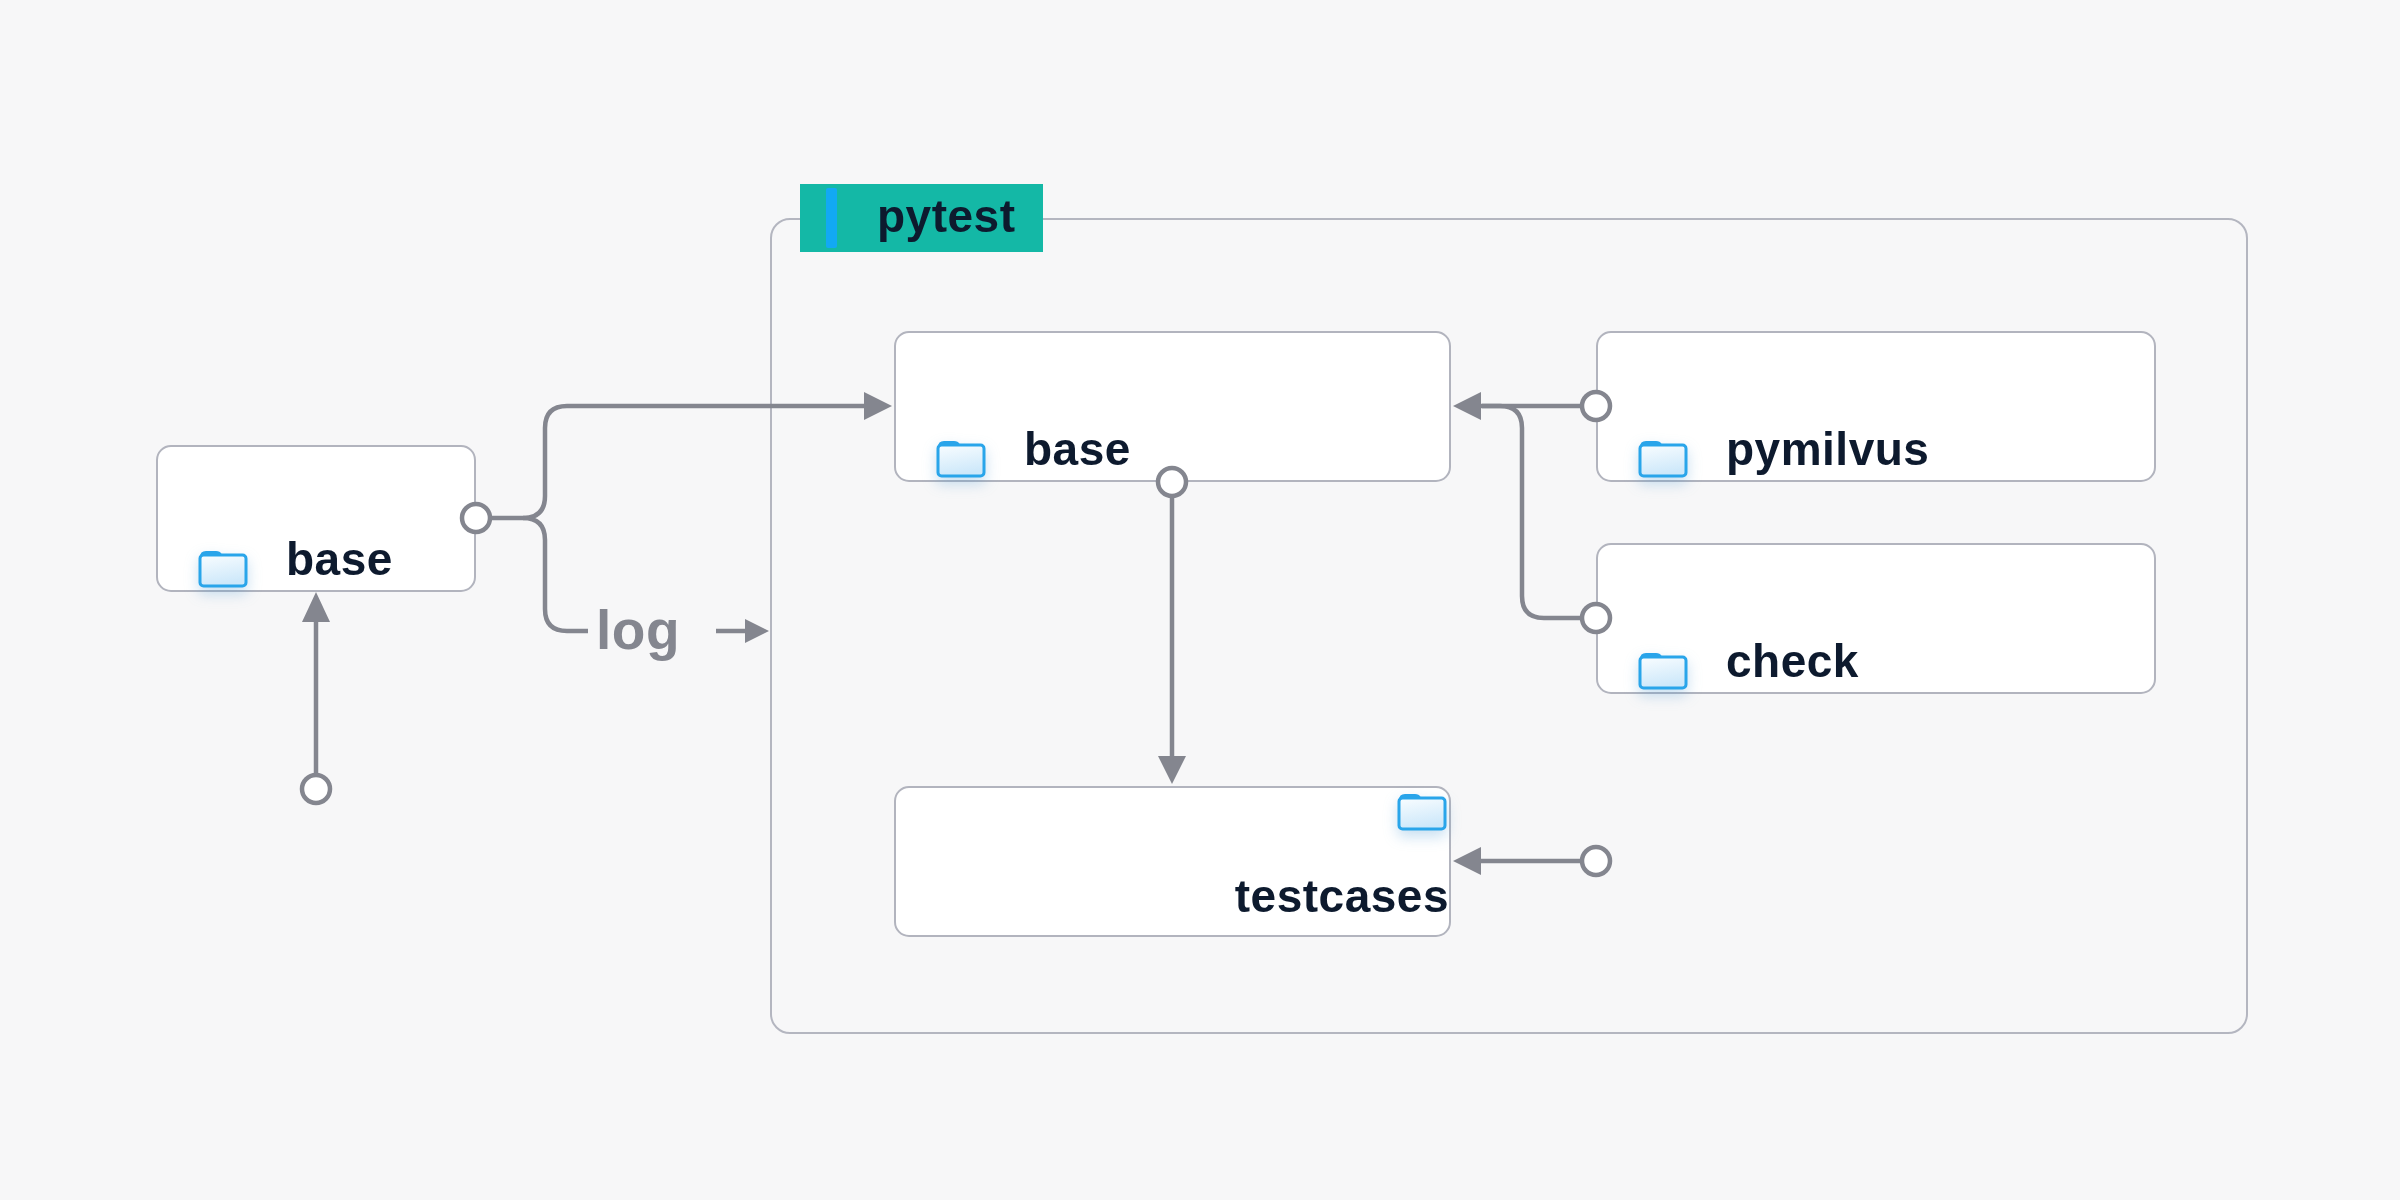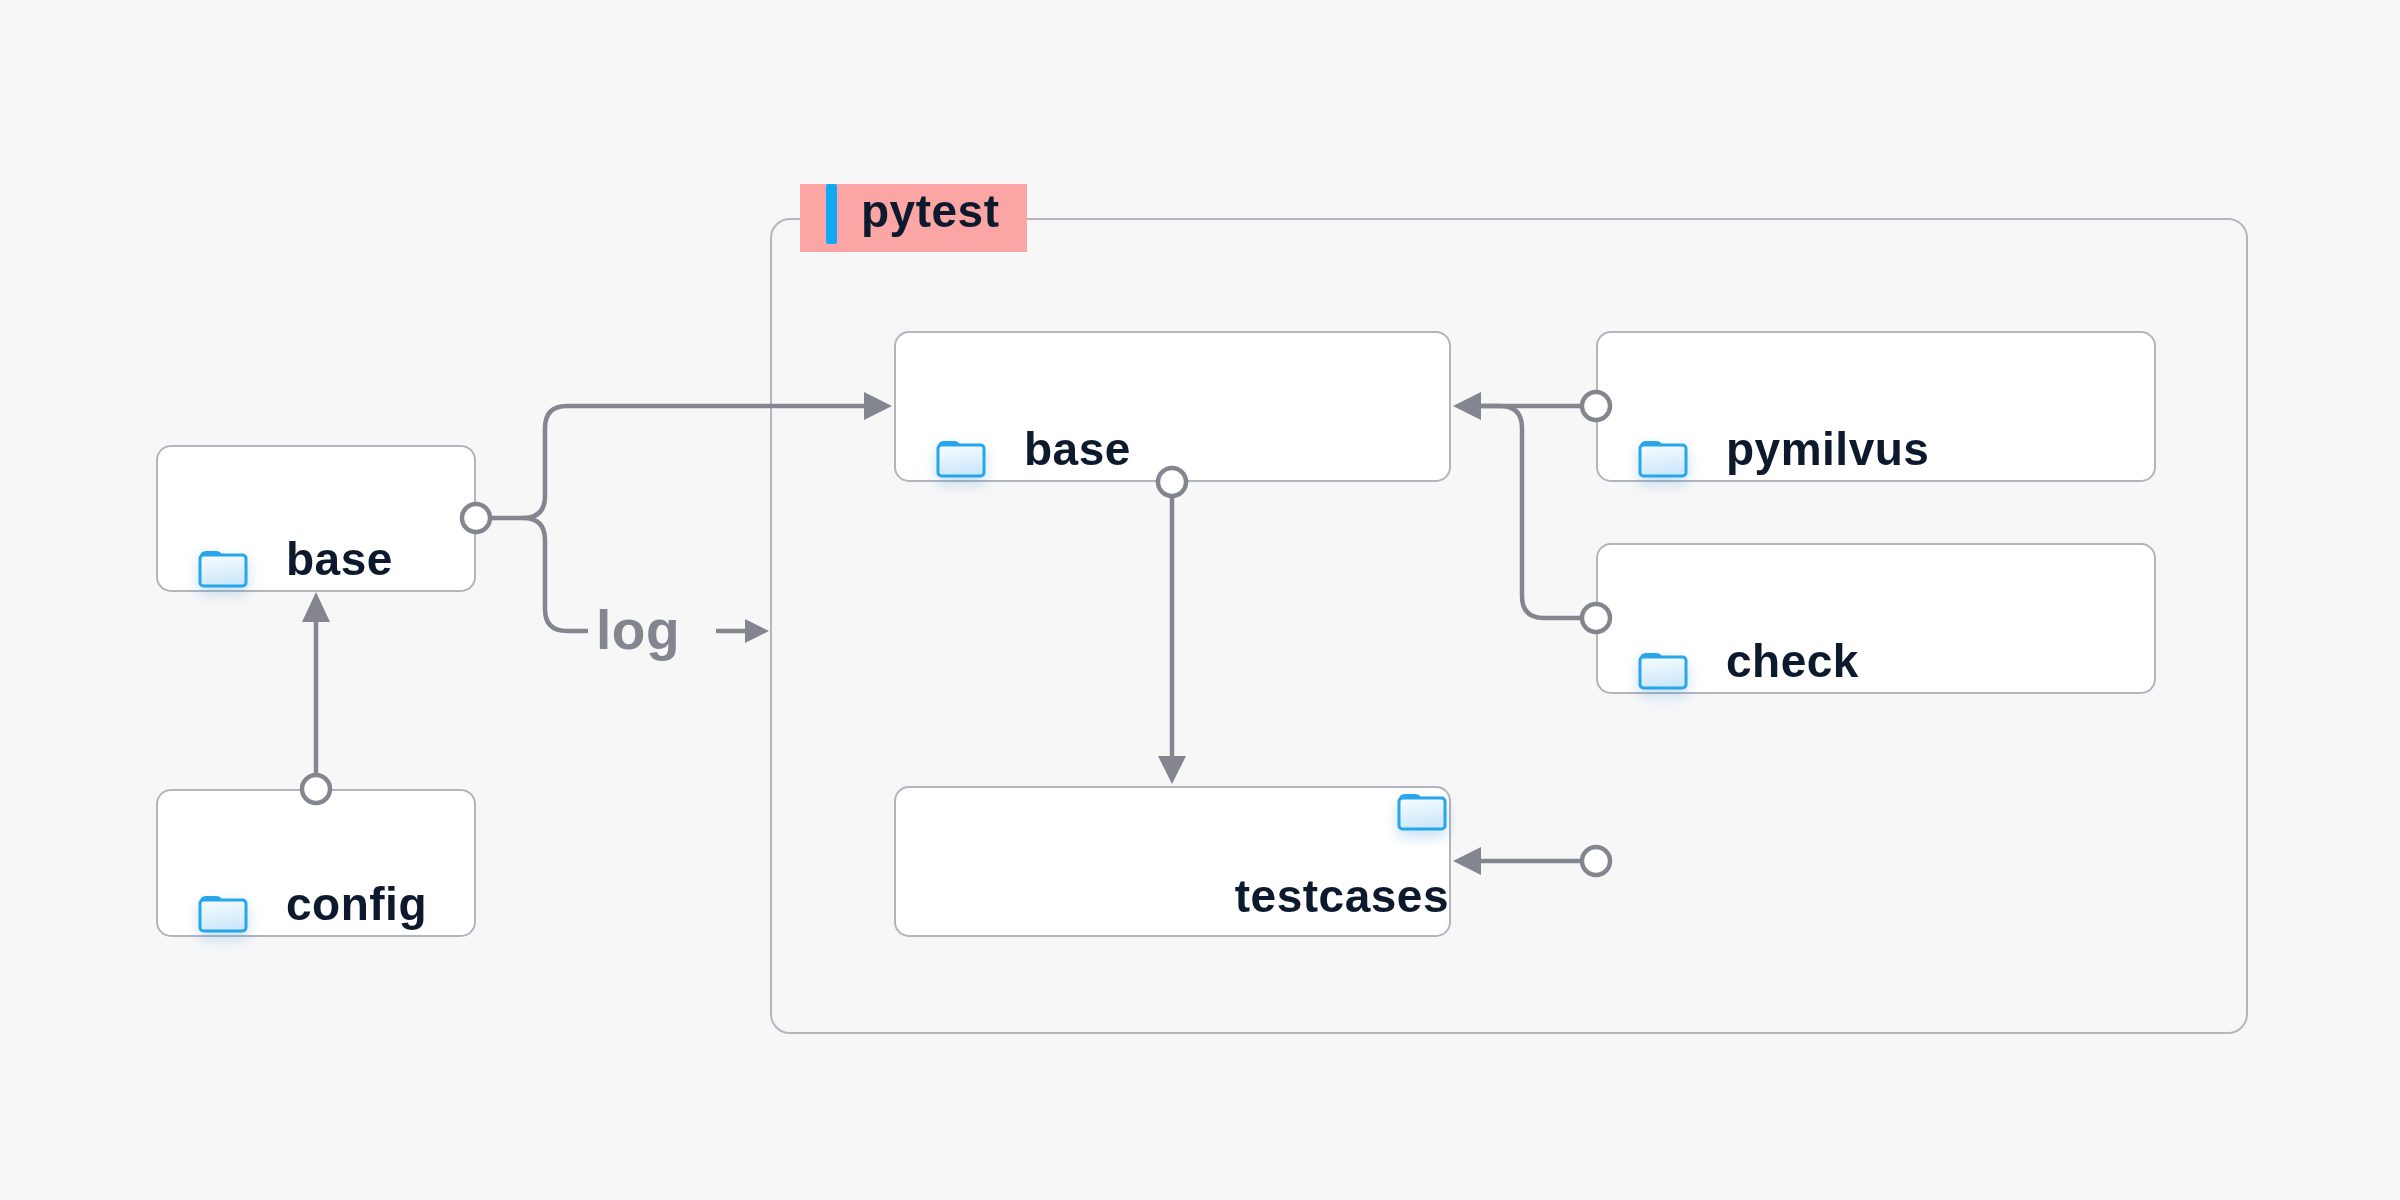--- a/index.html
+++ b/index.html
@@ -18,23 +18,23 @@
     left:770px;top:218px;width:1478px;height:816px;
     border:2.5px solid #b4b6c0;
     border-radius:20px;
     box-sizing:border-box;
     background:transparent;
     z-index:1;
   }
   .group-label{
     position:absolute;
     left:800px;top:184px;height:68px;
-    display:flex;gap:24px;
+    display:flex;align-items:center;gap:40px;
     padding:0 28px 0 26px;
-    background:#fca5a5;
+    background:#14b8a6;
     z-index:2;
   }
   .group-label .bar{
     width:11px;height:60px;border-radius:2px;
     background:#12a9f4;
   }
   .group-label .gtext{
     font-size:46px;font-weight:700;color:#0d1a2e;
     letter-spacing:0.5px;
     white-space:nowrap;
@@ -106,27 +106,20 @@
   </div>
 
   <div class="node n-utils">
     <svg class="folder" viewBox="0 0 54 45">
       <path d="M4 12 Q4 6 10 6 L20 6 Q24 6 25.8 9.2 L28.5 14 L4 14 Z" fill="#2aa4ea"></path>
       <rect x="4" y="10" width="46" height="31" rx="3.5" fill="url(#folderFill)" stroke="#29a5ea" stroke-width="3"></rect>
     </svg>
     <span class="nlabel">base</span>
   </div>
 
-  <div class="node n-config">
-    <svg class="folder" viewBox="0 0 54 45">
-      <path d="M4 12 Q4 6 10 6 L20 6 Q24 6 25.8 9.2 L28.5 14 L4 14 Z" fill="#2aa4ea"></path>
-      <rect x="4" y="10" width="46" height="31" rx="3.5" fill="url(#folderFill)" stroke="#29a5ea" stroke-width="3"></rect>
-    </svg>
-    <span class="nlabel">config</span>
-  </div>
 
   <div class="node n-base">
     <svg class="folder" viewBox="0 0 54 45">
       <path d="M4 12 Q4 6 10 6 L20 6 Q24 6 25.8 9.2 L28.5 14 L4 14 Z" fill="#2aa4ea"></path>
       <rect x="4" y="10" width="46" height="31" rx="3.5" fill="url(#folderFill)" stroke="#29a5ea" stroke-width="3"></rect>
     </svg>
     <span class="nlabel">base</span>
   </div>
 
   <div class="node n-pymilvus">

